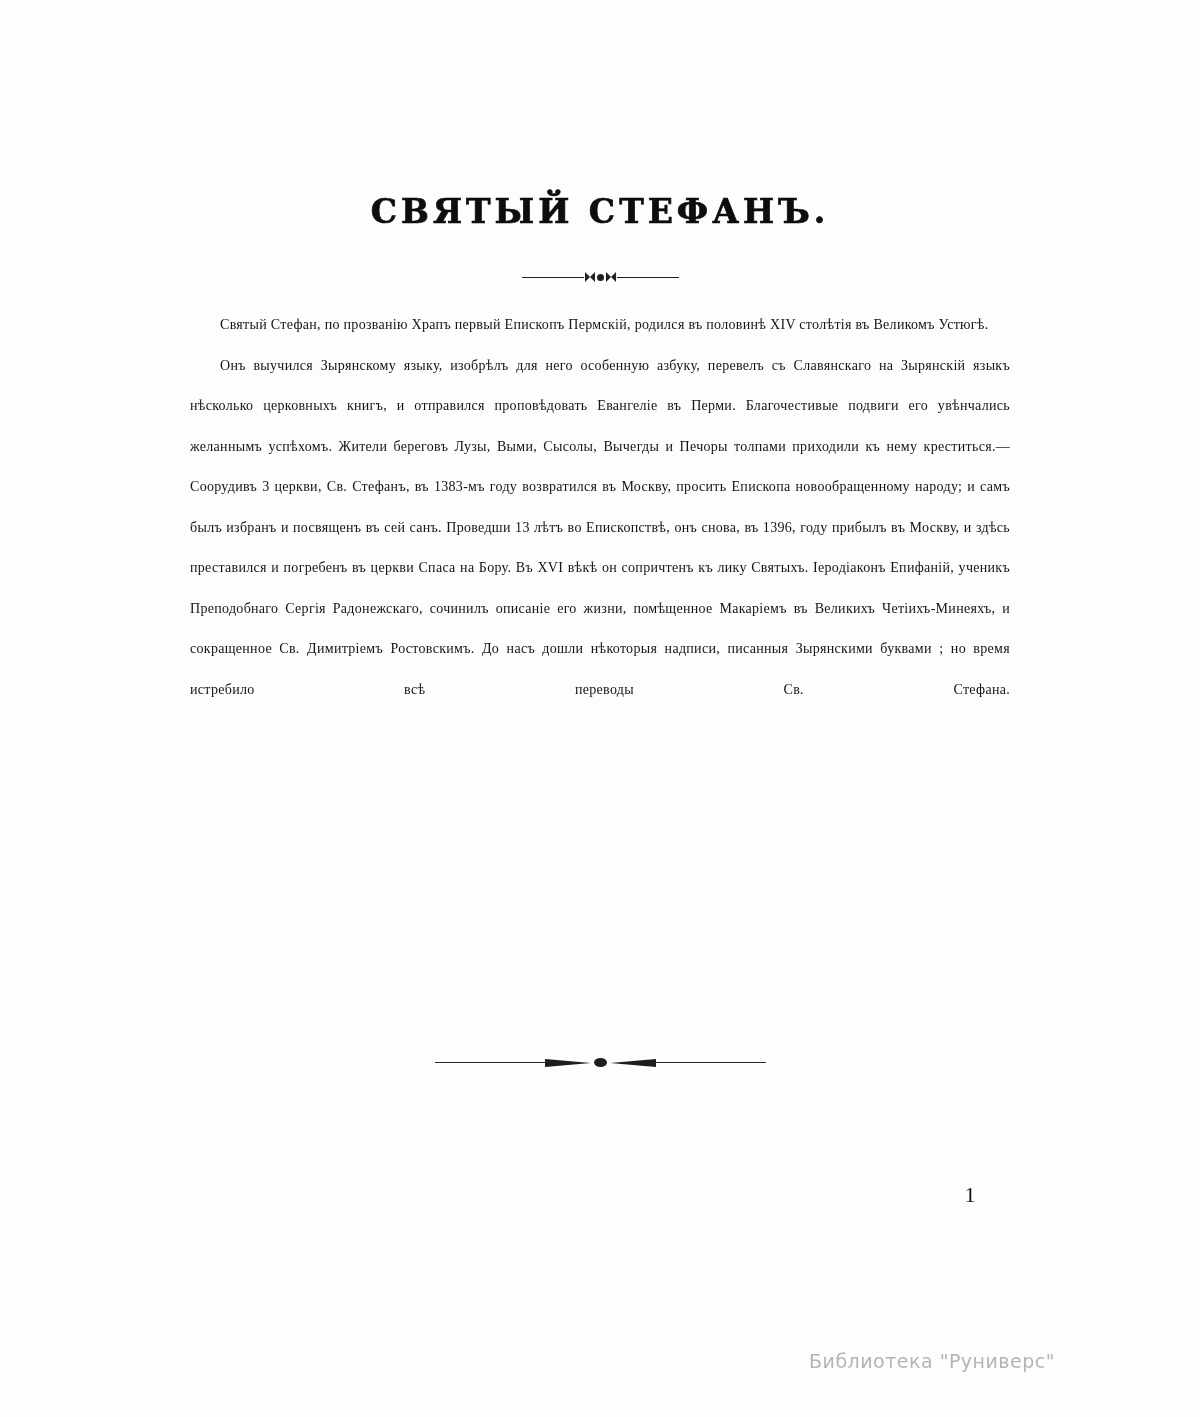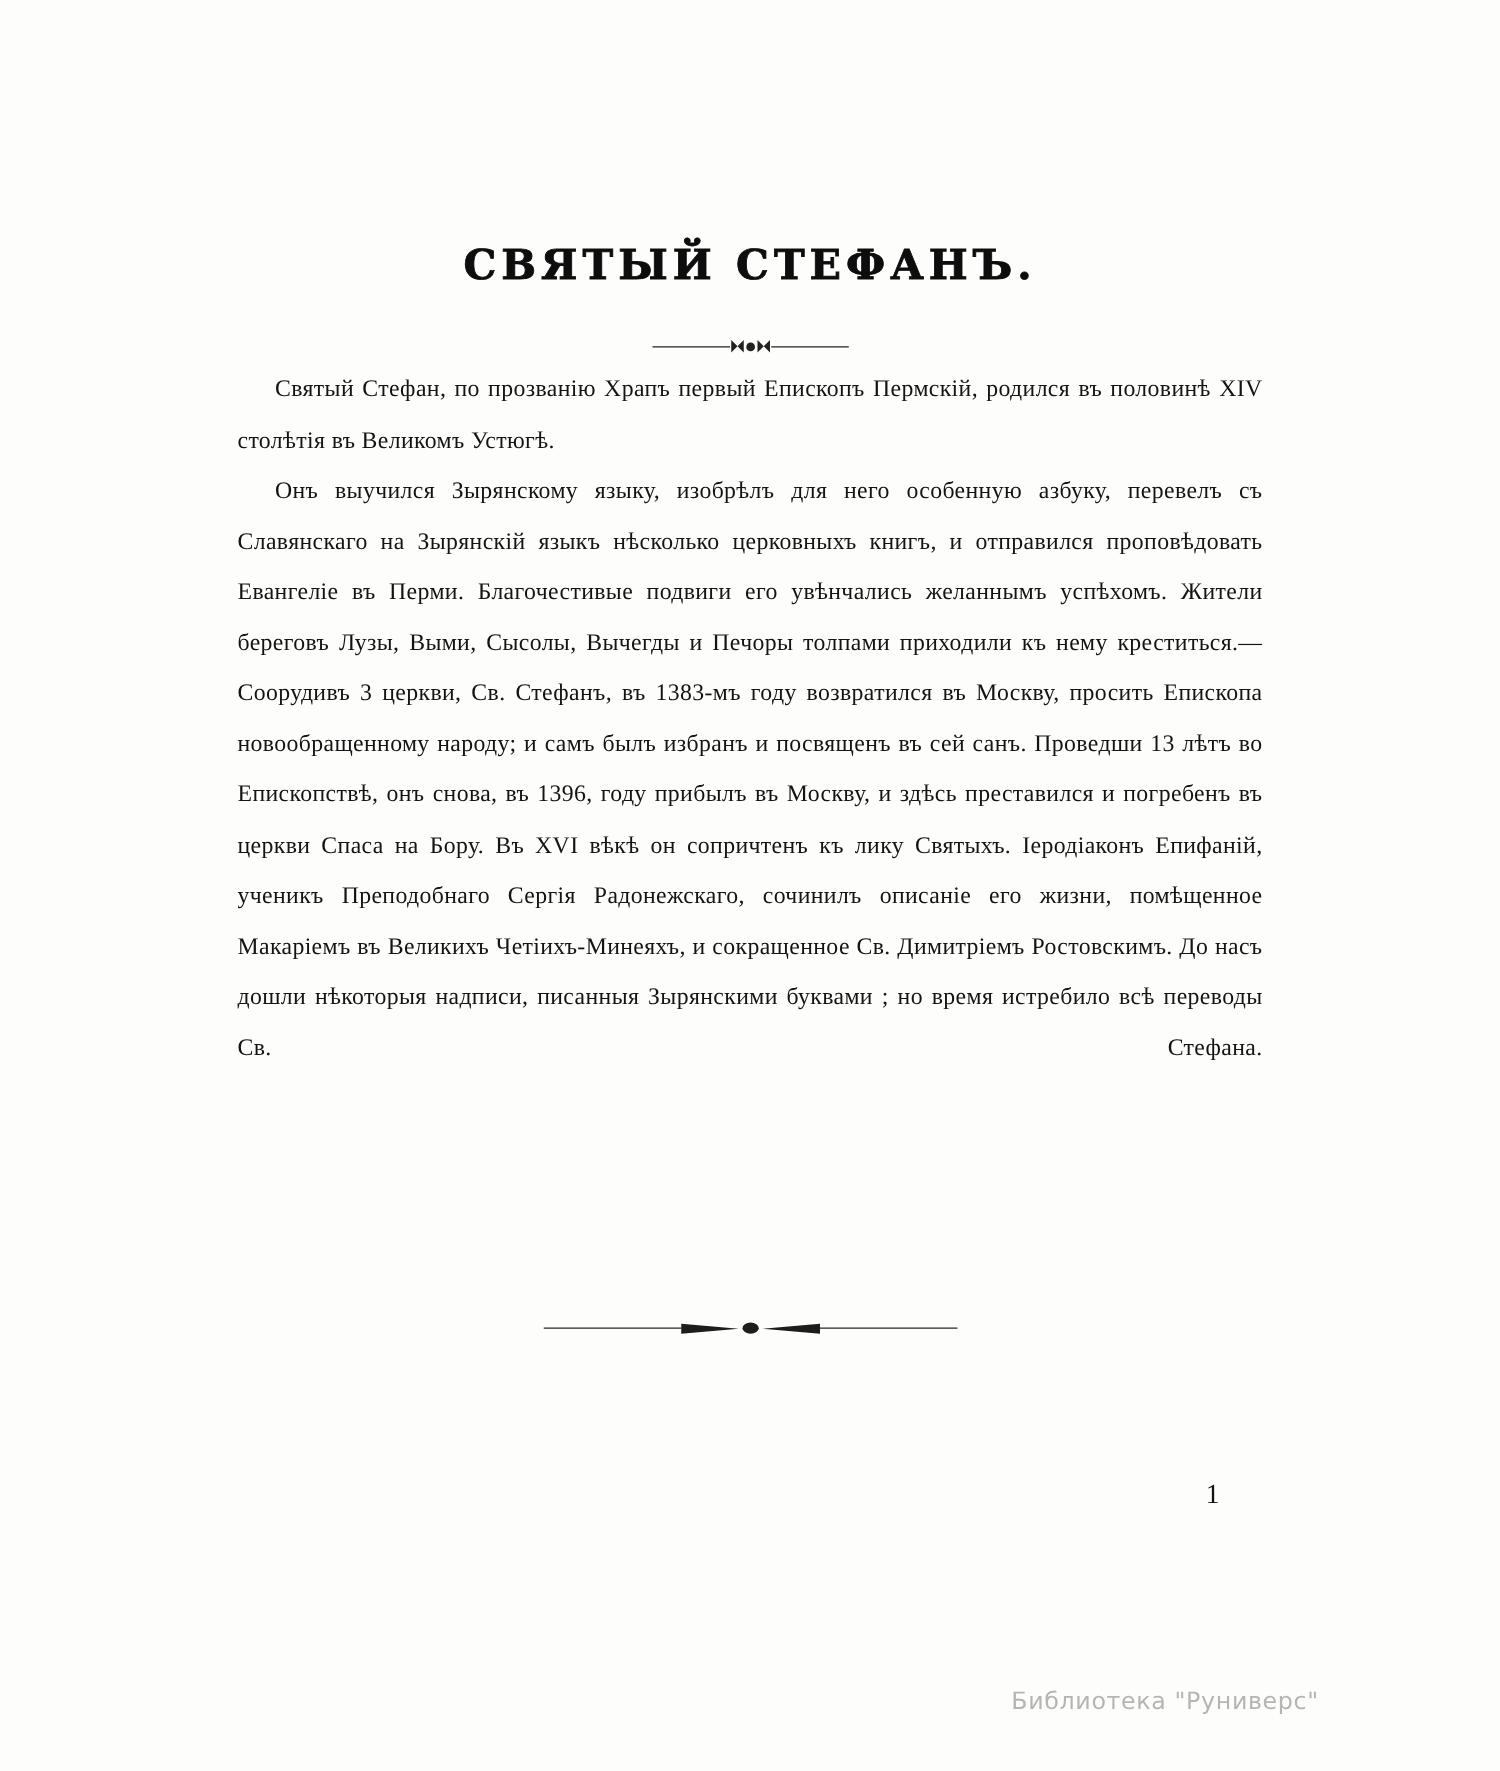--- a/index.html
+++ b/index.html
@@ -53,24 +53,24 @@
   }
   .rule-top .dot {
     width: 7px;
     height: 7px;
     background: #222;
     border-radius: 50%;
     margin: 0 1px;
   }
   .body-text {
     position: absolute;
-    top: 292px;
+    top: 305px;
     left: 190px;
     width: 820px;
-    font-size: 19px;
+    font-size: 14px;
     line-height: 40.5px;
     text-align: justify;
     color: #141414;
   }
   .body-text p {
     margin: 0;
     text-indent: 30px;
     letter-spacing: 0.3px;
   }
   .body-text p.jstretch {

